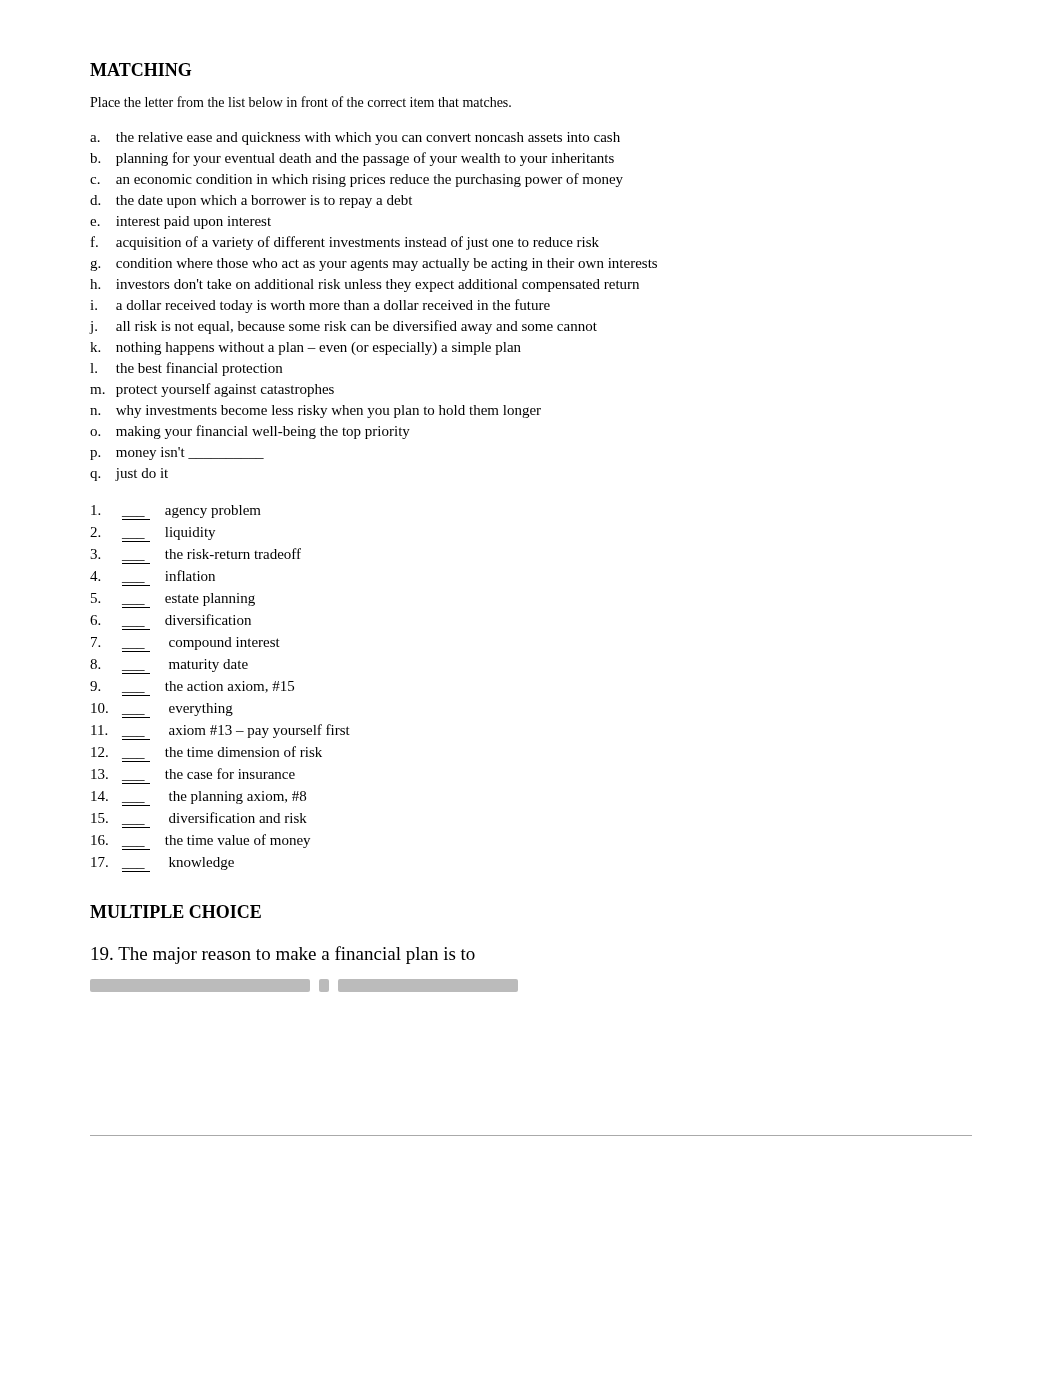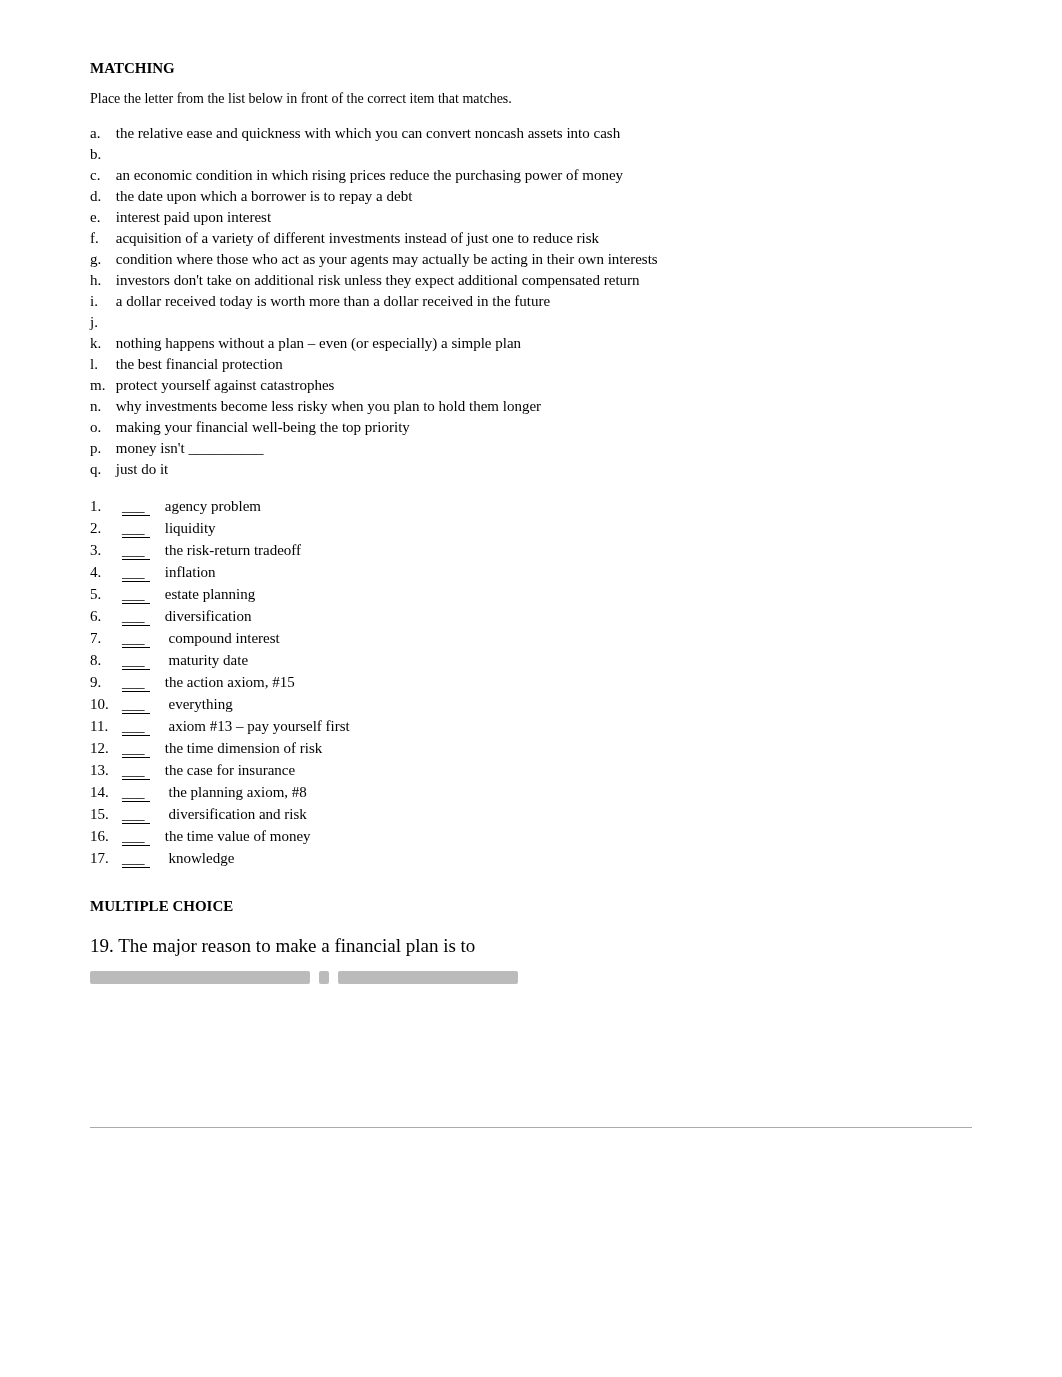--- a/index.html
+++ b/index.html
@@ -19,21 +19,21 @@
 
     .page {
       padding: 60px 90px 60px 90px;
       max-width: 1062px;
       min-height: 1377px;
       background: #ffffff;
     }
 
     .section-title {
       font-weight: bold;
-      font-size: 15px;
+      font-size: 18px;
       margin-bottom: 14px;
     }
 
     .instruction {
       font-size: 14px;
       margin-bottom: 18px;
     }
 
     .list-items {
       list-style: none;
@@ -97,20 +97,21 @@
     <div class="section-title">MATCHING</div>
     <div class="instruction">Place the letter from the list below in front of the correct item that matches.</div>
 
     <ul class="list-items">
     <li>
           <span class="letter">a.</span>
           <span>&nbsp;the relative ease and quickness with which you can convert noncash assets into cash</span>
         </li>
         <li>
           <span class="letter">b.</span>
+          <span>&nbsp;planning for your eventual death and the passage of your wealth to your inheritants</span>
         </li>
         <li>
           <span class="letter">c.</span>
           <span>&nbsp;an economic condition in which rising prices reduce the purchasing power of money</span>
         </li>
         <li>
           <span class="letter">d.</span>
           <span>&nbsp;the date upon which a borrower is to repay a debt</span>
         </li>
         <li>
@@ -128,20 +129,21 @@
         <li>
           <span class="letter">h.</span>
           <span>&nbsp;investors don't take on additional risk unless they expect additional compensated return</span>
         </li>
         <li>
           <span class="letter">i.</span>
           <span>&nbsp;a dollar received today is worth more than a dollar received in the future</span>
         </li>
         <li>
           <span class="letter">j.</span>
+          <span>&nbsp;all risk is not equal, because some risk can be diversified away and some cannot</span>
         </li>
         <li>
           <span class="letter">k.</span>
           <span>&nbsp;nothing happens without a plan – even  (or especially) a simple plan</span>
         </li>
         <li>
           <span class="letter">l.</span>
           <span>&nbsp;the best financial protection</span>
         </li>
         <li>

